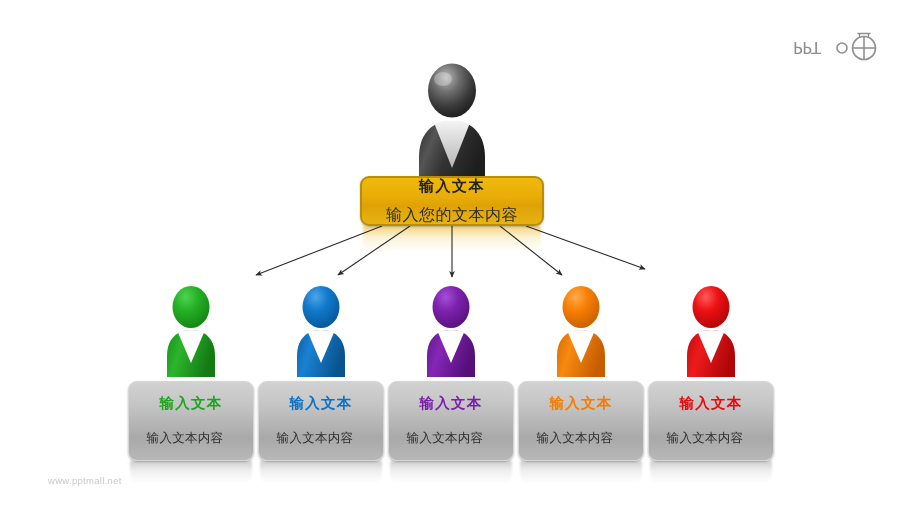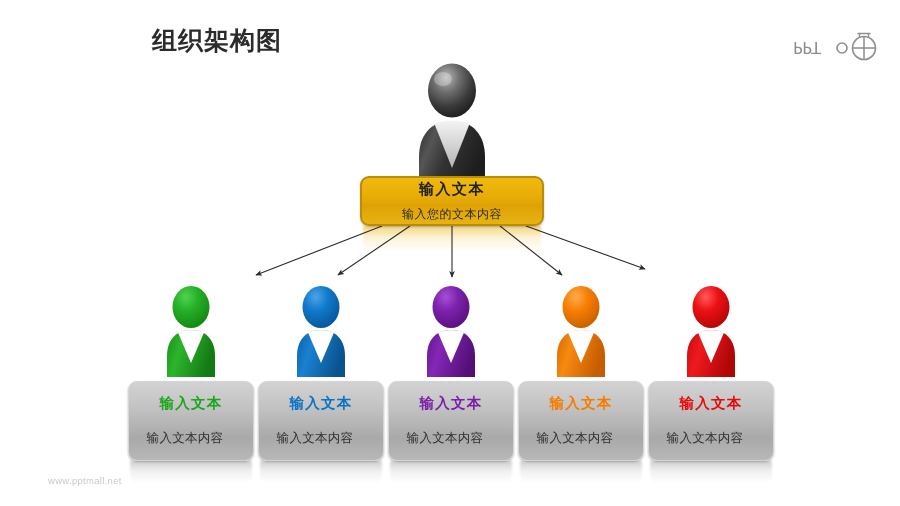--- a/index.html
+++ b/index.html
@@ -100,21 +100,21 @@
     z-index: 6;
   }
   #top-box .box-title {
     font-size: 15px;
     font-weight: bold;
     color: #232323;
     letter-spacing: 1.5px;
     line-height: 1.1;
   }
   #top-box .box-sub {
-    font-size: 12px;
+    font-size: 16px;
     color: #2d2d2d;
     letter-spacing: 0.5px;
     margin-top: 11px;
     line-height: 1.1;
   }
   #top-box-reflection {
     position: absolute;
     left: 363px;
     top: 226px;
     width: 178px;
@@ -206,21 +206,20 @@
     filter: blur(1px);
     border-radius: 0 0 8px 8px;
     z-index: 1;
   }
 </style>
 </head>
 <body>
 
 <div id="slide">
 
-  <div id="page-title">组织架构图</div>
 
   <div id="brand-logo">
     <span class="logo-text">PPT</span>
     <span class="logo-mark">
       <svg width="45" height="32" viewBox="0 0 45 32">
         <circle cx="6" cy="19" r="5" fill="none" stroke="#8d8d8d" stroke-width="1.6"></circle>
         <circle cx="28" cy="19" r="11.5" fill="none" stroke="#8d8d8d" stroke-width="1.6"></circle>
         <line x1="16.5" y1="19" x2="39.5" y2="19" stroke="#8d8d8d" stroke-width="1.5"></line>
         <line x1="28" y1="7.5" x2="28" y2="30.5" stroke="#8d8d8d" stroke-width="1.5"></line>
         <line x1="21.5" y1="4.5" x2="34.5" y2="4.5" stroke="#8d8d8d" stroke-width="1.5"></line>

